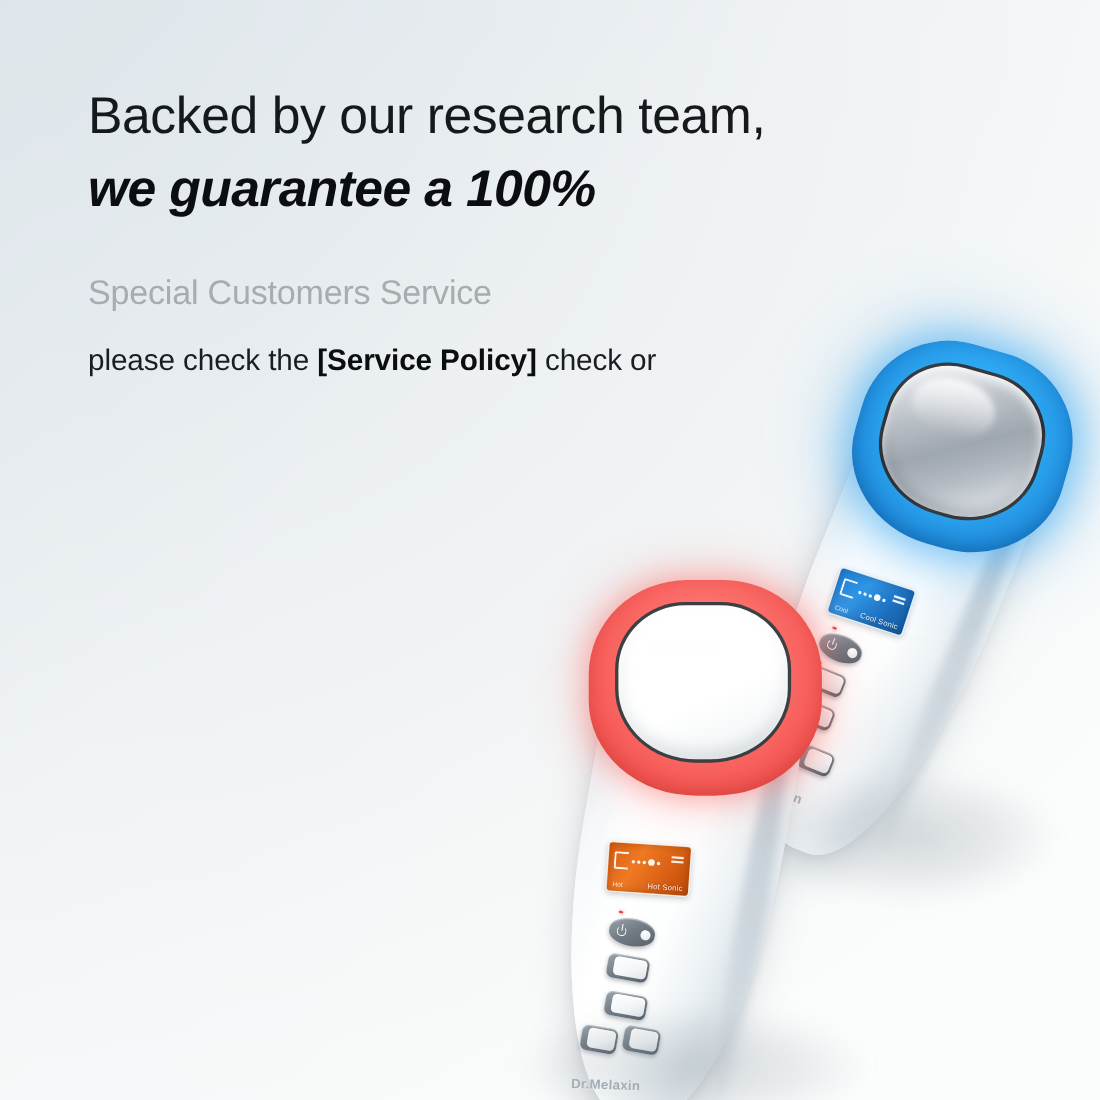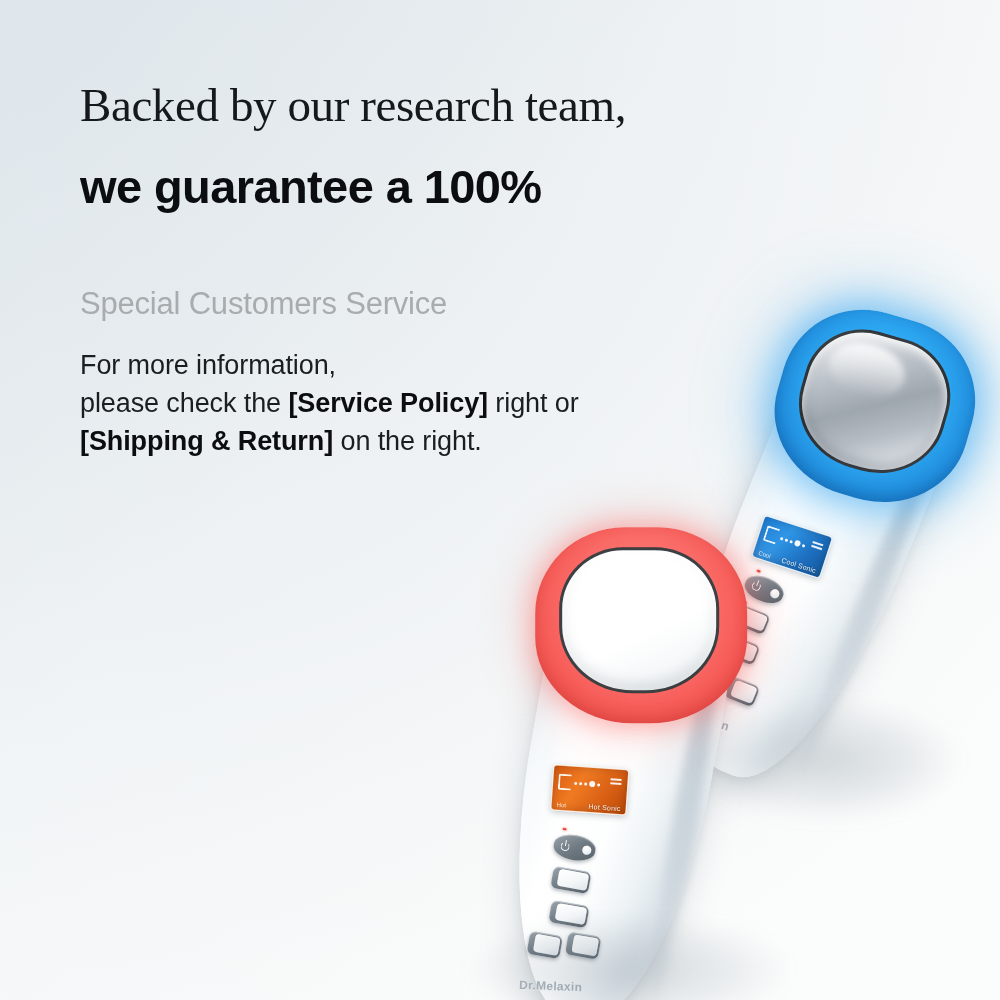--- a/index.html
+++ b/index.html
@@ -25,31 +25,31 @@
     background: linear-gradient(135deg, rgba(222,230,235,.85) 0%, rgba(236,241,244,.35) 38%, rgba(255,255,255,0) 70%);
     pointer-events:none;
   }
 
   
   .copy { position:absolute; left:80px; top:74px; z-index:6; }
 
   .headline { color:#111316; letter-spacing:-0.4px; }
   .hl-1 {
     font-size:47px; font-weight:300; line-height:62px;
-    color:#16191c; white-space:nowrap;font-family:Liberation Serif, serif;
+    color:#16191c; white-space:nowrap;
   }
   .hl-2, .hl-3 {
     font-size:47px; font-weight:700; line-height:62px;
     color:#0b0d10; white-space:nowrap; letter-spacing:-0.6px;
   }
-  .hl-2 { margin-top:20px; }
+  .hl-2 { margin-top:4px;font-style:italic; }
   .hl-3 { margin-top:4px; }
 
   .subtitle {
-    margin-top:68px;
+    margin-top:46px;
     font-size:31px; font-weight:300; color:#a9acaf;
     letter-spacing:-0.2px; white-space:nowrap;
   }
 
   .bodytext { margin-top:24px; }
   .bline {
     font-size:27px; font-weight:300; color:#1b1e21;
     line-height:38px; white-space:nowrap; letter-spacing:-0.1px;
   }
   .bline b { font-weight:700; color:#0b0d10; }
@@ -215,23 +215,21 @@
   <div class="copy">
 
     <div class="headline">
       <div class="hl-1">Backed by our research team,</div>
       <div class="hl-2">we guarantee a 100%</div>
     </div>
 
     <div class="subtitle">Special Customers Service</div>
 
     <div class="bodytext">
-      <div class="bline">For more information,</div>
-      <div class="bline"><span>please check the </span><b>[Service Policy]</b><span> right or</span></div>
-      <div class="bline"><b>[Shipping &amp; Return]</b><span> on the right.</span></div>
+      <div class="bline"><span>please check the </span><b>[Service Policy]</b><span> check or</span></div>
     </div>
 
   </div>
 
   <div class="stage">
 
     <div class="shadow-blob" style="left:700px; top:700px; width:260px; height:120px;"></div>
     <div class="shadow-blob" style="left:470px; top:915px; width:320px; height:110px;"></div>
 
     <div class="device" style="left:650px; top:300px; width:360px; height:520px; transform:rotate(22deg);">

